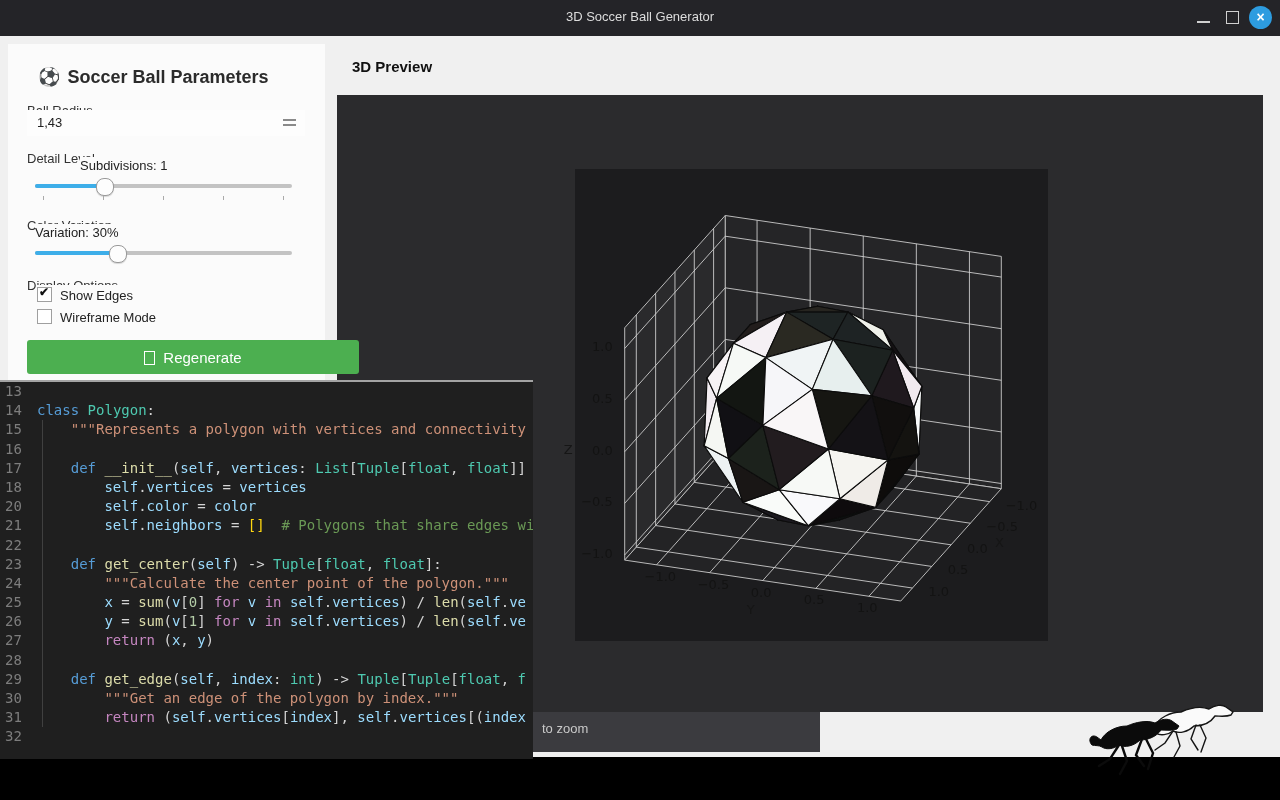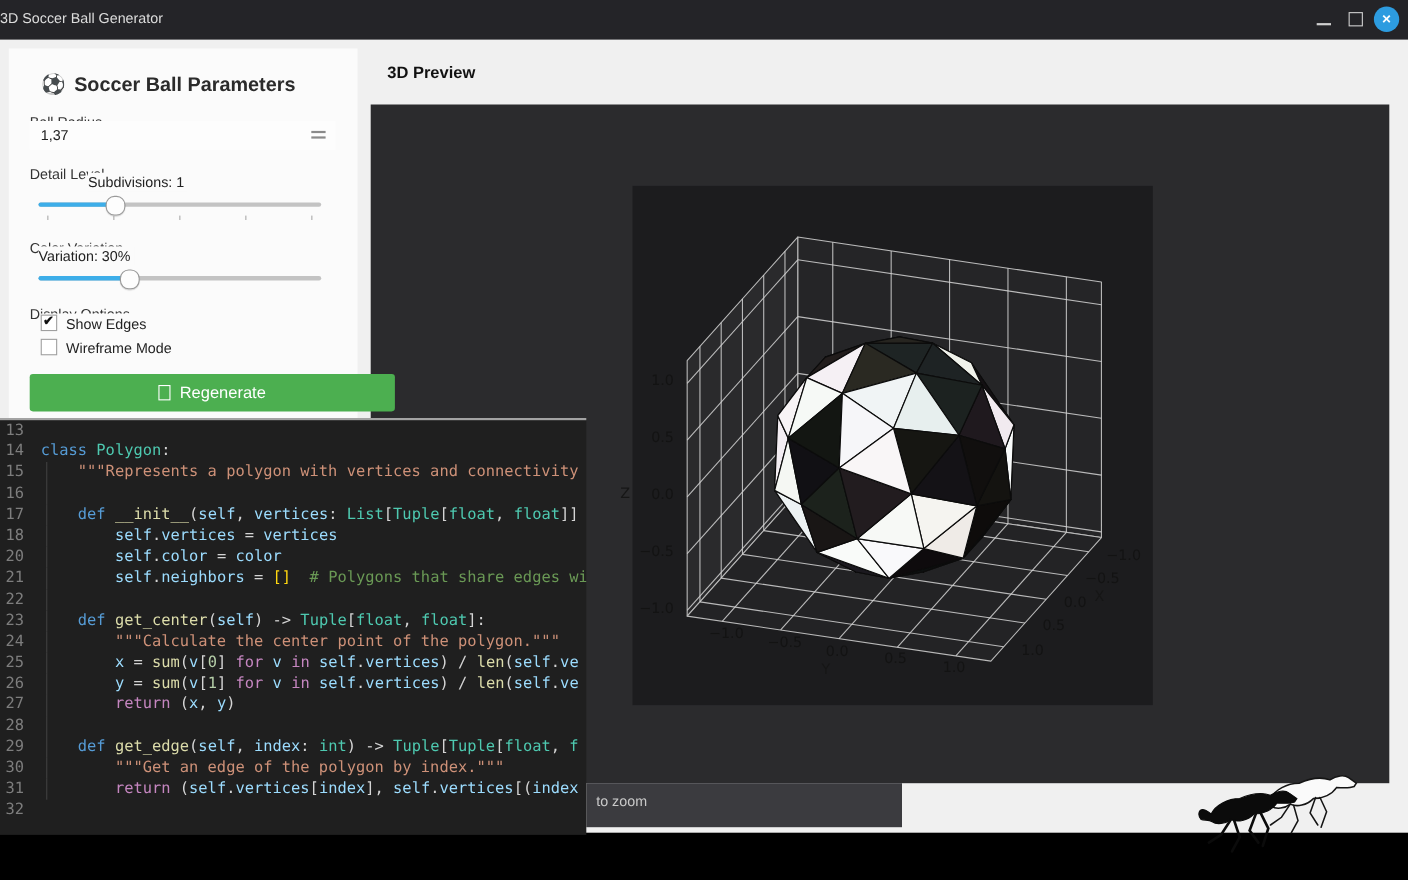--- a/index.html
+++ b/index.html
@@ -1,21 +1,21 @@
 <!DOCTYPE html>
 <html><head>
 <meta charset="utf-8">
 <style>
   html,body{margin:0;padding:0;background:#000;width:1280px;height:800px;overflow:hidden;
     font-family:"Liberation Sans",sans-serif;}
   #stage{position:absolute;inset:0;width:1280px;height:800px;}
   
   #window{position:absolute;left:0;top:0;width:1280px;height:757px;background:#f0f0f0;}
   #titlebar{position:absolute;left:0;top:0;width:1280px;height:36px;background:#242428;}
-  #title-text{position:absolute;left:0;right:0;top:9px;text-align:left;color:#dcdcdc;font-size:13px;}
+  #title-text{position:absolute;left:0;right:0;top:9px;text-align:center;color:#dcdcdc;font-size:13px;}
   .tb-btn{position:absolute;top:0;width:28px;height:36px;cursor:default;}
   #btn-min{right:62px;} #btn-min .glyph{position:absolute;left:7px;top:21px;width:13px;height:2px;background:#d0d0d0;}
   #btn-max{right:34px;} #btn-max .glyph{position:absolute;left:8px;top:11px;width:11px;height:11px;border:1.5px solid #d0d0d0;}
   #btn-close{right:4px;width:30px;}
   #btn-close .circle{position:absolute;left:3px;top:6px;width:23px;height:23px;border-radius:50%;background:#2d9ce0;
     color:#fff;font-size:14px;line-height:22px;text-align:center;font-weight:bold;}
   
   #sidebar{position:absolute;left:8px;top:44px;width:317px;height:713px;background:#fbfbfb;}
   #sb-heading{position:absolute;left:30px;top:22px;font-size:18px;font-weight:bold;color:#2b2b2b;}
   #sb-heading .ball-icon{margin-right:7px;font-weight:normal;}
@@ -229,21 +229,21 @@
       <div id="status-msg">to zoom</div>
     </div>
 
     <div id="sidebar">
       <div id="sb-heading">
         <span class="ball-icon">⚽</span><span>Soccer Ball Parameters</span>
       </div>
 
       <div class="group-label" style="left:19px;top:59px;">Ball Radius</div>
       <div class="overlay-field" id="spinbox">
-        <span id="spin-value">1,37</span>
+        <span id="spin-value">1,43</span>
         <span id="spin-btns">
             <i class="bar b1"></i>
             <i class="bar b2"></i>
           </span>
       </div>
 
       <div class="group-label" style="left:19px;top:107px;">Detail Level</div>
       <div class="overlay-field slider-value" id="detail-value">Subdivisions: 1</div>
       <div class="slider" id="slider-detail">
         <div class="sl-track"></div>

